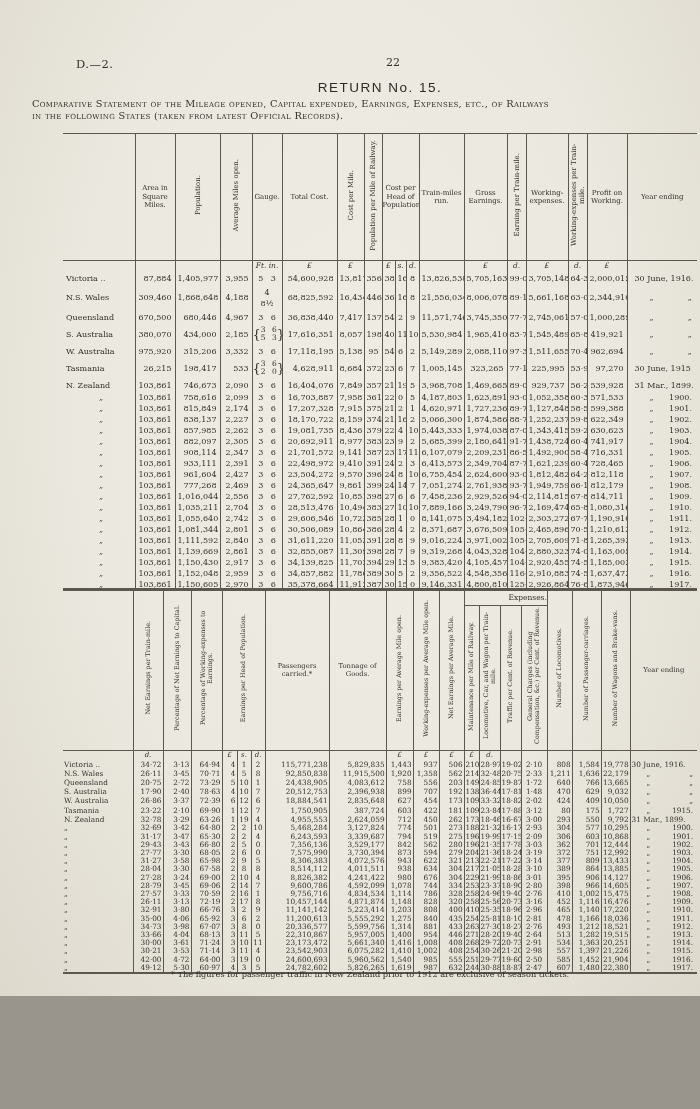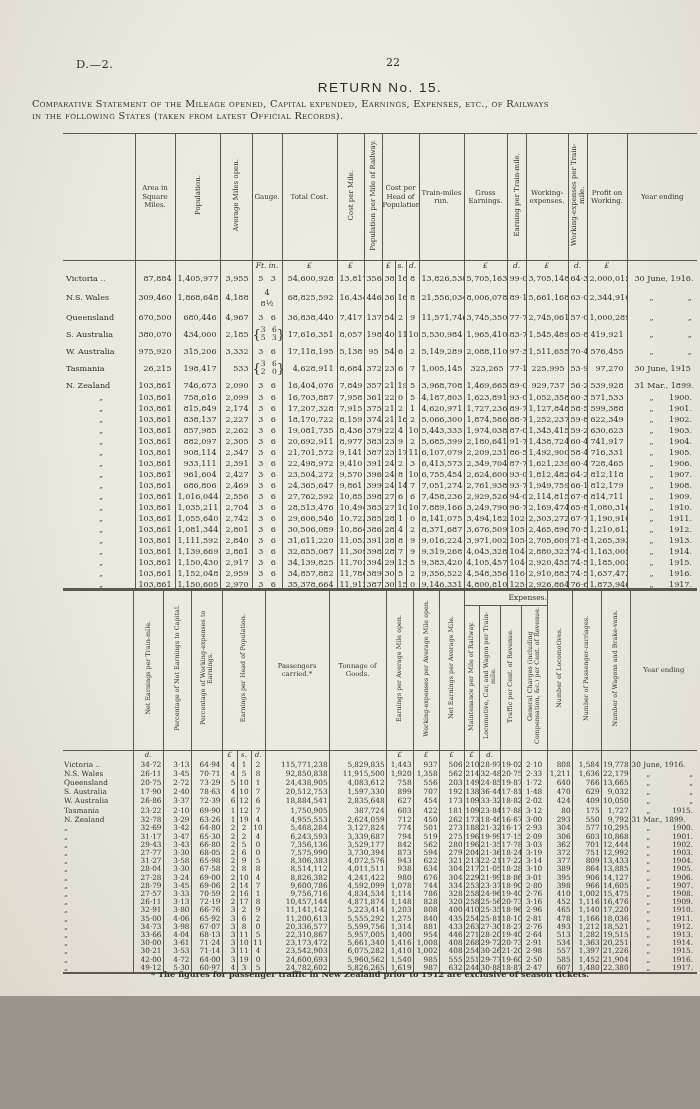--- a/index.html
+++ b/index.html
@@ -44,21 +44,21 @@
   .a-r{text-align:right;padding-right:3px;}
   .a-c{text-align:center;word-spacing:5px;}
   .a-y{text-align:left;padding-left:7px;white-space:nowrap;}
   td.ditto{padding-left:36px;}
   td.split span:first-child{float:left;margin-left:15px;}
   td.split span:last-child{float:right;margin-right:3px;}
   td.dual{text-align:center;padding:0;white-space:nowrap;}
   td.dual .brace{font-size:13px;vertical-align:middle;display:inline-block;}
   td.dual .stack{display:inline-block;vertical-align:middle;word-spacing:4px;}
   td.dual .stack span{display:block;font-size:7.5px;line-height:8.5px;}
-  .footnote{position:absolute;top:969px;left:40px;width:660px;text-align:center;font-size:8.2px;font-weight:bold;}
+  .footnote{position:absolute;top:969px;left:40px;width:660px;text-align:center;font-size:8.2px;}
 </style>
 </head>
 <body>
 
 <div class="page">
   <div class="docref">D.—2.</div>
   <div class="pagenum">22</div>
   <div class="title">RETURN No. 15.</div>
   <div class="subtitle">
     <span>Comparative Statement of the Mileage opened, Capital expended, Earnings, Expenses, etc., of Railways</span><br>
@@ -247,21 +247,21 @@
             <td class="a-r">5,138</td>
             <td class="a-r">95</td>
             <td class="a-r">54</td>
             <td class="a-c">6</td>
             <td class="a-c">2</td>
             <td class="a-r">5,149,289</td>
             <td class="a-r">2,088,110</td>
             <td class="a-r">97·32</td>
             <td class="a-r">1,511,655</td>
             <td class="a-r">70·46</td>
-            <td class="a-r">576,455</td>
+            <td class="a-r">962,694</td>
             <td class="a-y split">
               <span>„</span>
               <span>„</span>
             </td>
           </tr>
           <tr class="sr">
             <td class="a-l first">Tasmania</td>
             <td class="a-r">26,215</td>
             <td class="a-r">198,417</td>
             <td class="a-r">533</td>
@@ -480,21 +480,21 @@
             <td class="a-r">64·21</td>
             <td class="a-r">812,118</td>
             <td class="a-y split">
               <span>„</span>
               <span>1907.</span>
             </td>
           </tr>
           <tr>
             <td class="a-l first ditto">„</td>
             <td class="a-r">103,861</td>
-            <td class="a-r">686,806</td>
+            <td class="a-r">777,268</td>
             <td class="a-r">2,469</td>
             <td class="a-c">3 6</td>
             <td class="a-r">24,365,647</td>
             <td class="a-r">9,861</td>
             <td class="a-r">399</td>
             <td class="a-r">24</td>
             <td class="a-c">14</td>
             <td class="a-c">7</td>
             <td class="a-r">7,051,274</td>
             <td class="a-r">2,761,938</td>
@@ -872,21 +872,21 @@
           </tr>
           <tr class="sr">
             <td class="a-l first">S. Australia</td>
             <td class="a-r">17·90</td>
             <td class="a-r">2·40</td>
             <td class="a-r">78·63</td>
             <td class="a-r">4</td>
             <td class="a-c">10</td>
             <td class="a-c">7</td>
             <td class="a-r">20,512,753</td>
-            <td class="a-r">1,597,330</td>
+            <td class="a-r">2,396,938</td>
             <td class="a-r">899</td>
             <td class="a-r">707</td>
             <td class="a-r">192</td>
             <td class="a-r">138</td>
             <td class="a-r">36·44</td>
             <td class="a-r">17·81</td>
             <td class="a-c">1·48</td>
             <td class="a-r">470</td>
             <td class="a-r">629</td>
             <td class="a-r">9,032</td>

